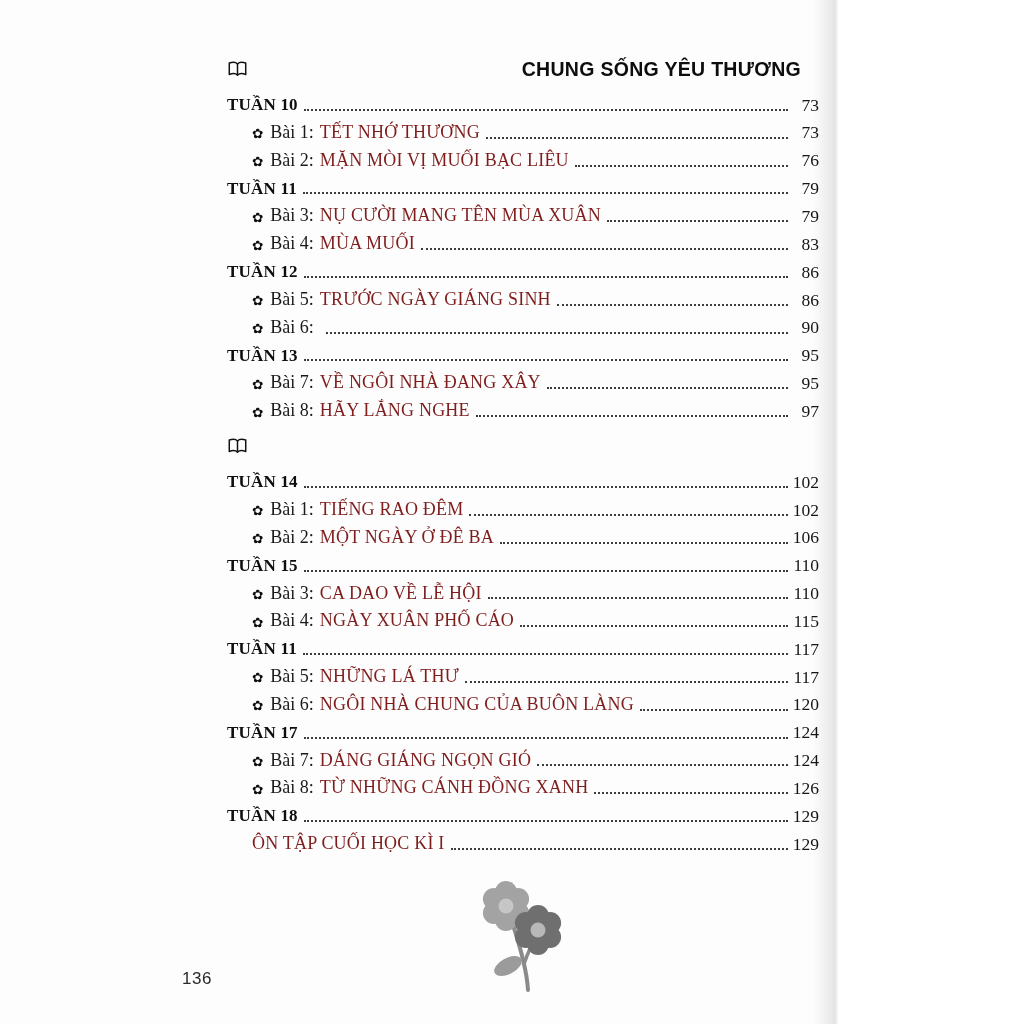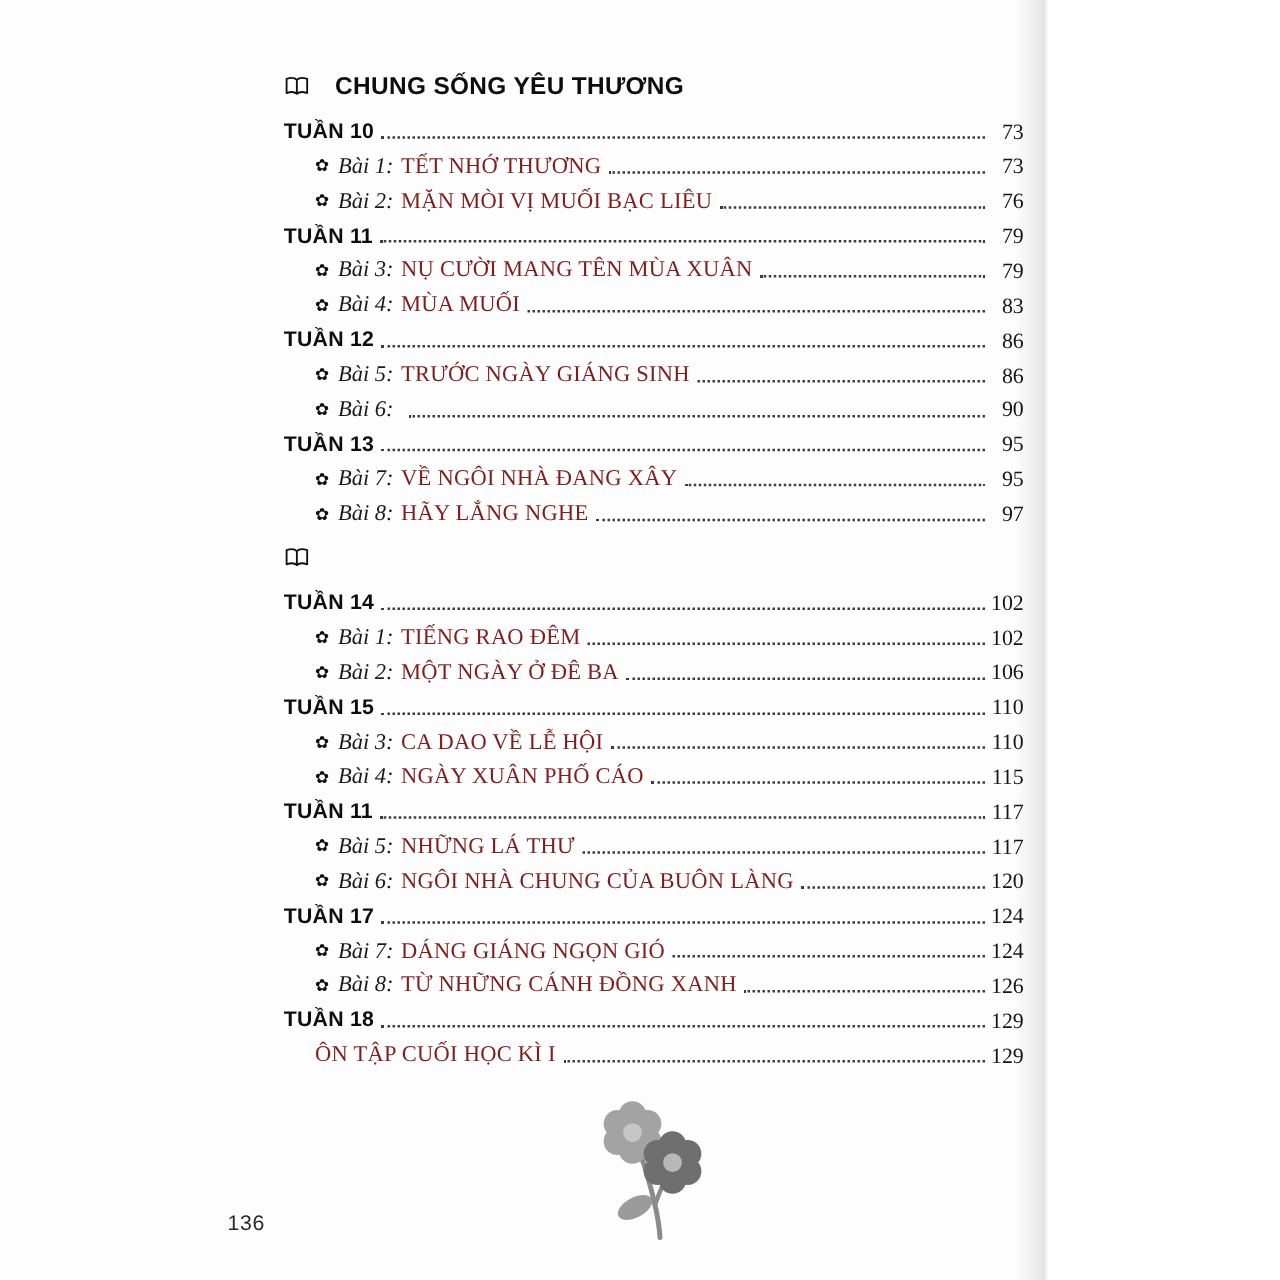--- a/index.html
+++ b/index.html
@@ -18,45 +18,45 @@
   }
   .page-edge {
     position:absolute; left:812px; top:0;
     width:26px; height:1024px;
     background:linear-gradient(90deg, rgba(0,0,0,0) 0%, rgba(0,0,0,0.07) 70%, rgba(0,0,0,0.10) 88%, rgba(0,0,0,0.02) 100%);
   }
   .content {
     position:absolute; left:227px; top:54px; width:592px;
   }
   .section-heading {
-    display:flex; justify-content:flex-start; align-items:center;
+    display:flex; justify-content:space-between; align-items:center;
     gap:20px; height:30px; padding-right:18px;
     font-family:"Liberation Sans", sans-serif;
     font-weight:700; font-size:19.5px; letter-spacing:0.3px; color:#0d0d0d;
     margin-bottom:5px;
   }
   .book-icon { flex:0 0 auto; display:block; }
   .section + .section { margin-top:8px; }
   .row {
     display:flex; align-items:flex-end;
     height:27.85px; padding-bottom:2px;
   }
   .week-row .week-label {
-    font-family:Liberation Sans, sans-serif;
+    font-family:Liberation Serif, serif;
     font-weight:700; font-size:17px; line-height:1.1;
     letter-spacing:0.2px; color:#0e0e0e;
   }
   .lesson-row { padding-left:25px; }
   .bullet {
     font-family:"DejaVu Sans", sans-serif;
     font-size:13.5px; line-height:1; color:#0d0d0d;
     margin-right:7px; margin-bottom:2px;
   }
   .lesson-prefix {
-    font-style:italic; font-size:18px; line-height:1.1;
+    font-size:18px; line-height:1.1;
     margin-right:6px; color:#1a1a1a;
   }
   .lesson-title {
     font-size:18px; line-height:1.1; letter-spacing:0.2px;
     color:#7f1d1d; white-space:nowrap;
   }
   .leader {
     flex:1 1 auto; height:0; align-self:flex-end;
     border-bottom:2px dotted #3c3c3c;
     margin:0 3px 4px 6px; min-width:12px;

